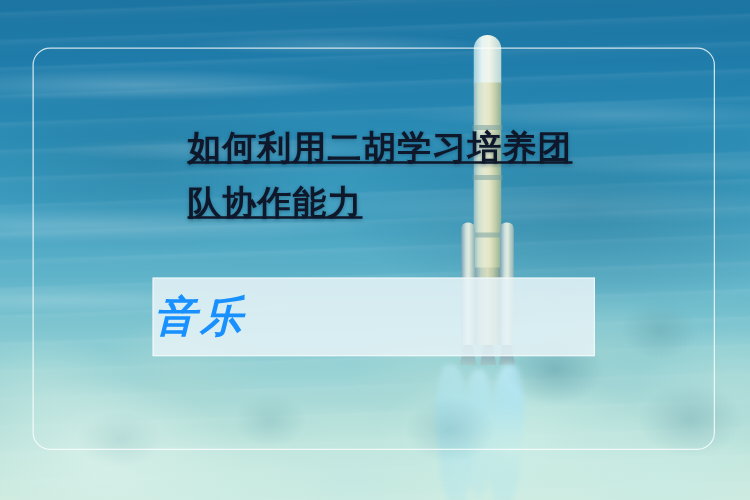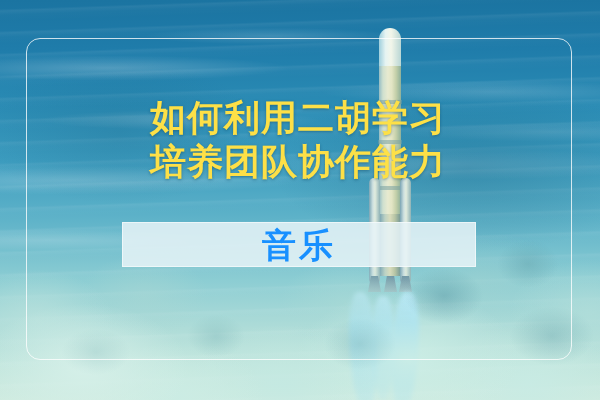--- a/index.html
+++ b/index.html
@@ -180,42 +180,44 @@
     box-sizing: border-box;
     pointer-events: none;
   }
 
   
   .title {
     position: absolute;
     left: 150px;
     top: 96px;
     width: 320px;
-    color: #fde047;
-    font-size: 36px;
+    color: #0f172a;
+    font-size: 27px;
     font-weight: bold;
     line-height: 44px;
     letter-spacing: 1px;
     text-shadow: 0 1px 3px rgba(12,62,88,0.45);
     white-space: pre-line;
+    text-decoration: underline;
   }
 
   
   .cat-box {
     position: absolute;
     left: 122px;
     top: 222px;
     width: 354px;
-    height: 45px;
+    height: 63px;
     background: rgba(231,243,247,0.86);
     border: 1px solid rgba(255,255,255,0.55);
     box-sizing: border-box;
     display: flex;
     align-items: center;
-    justify-content: center;
+    justify-content: flex-start;
+    font-style: italic;
   }
   .cat-label {
     color: #1890ff;
     font-size: 34px;
     font-weight: bold;
     letter-spacing: 3px;
     line-height: 1;
   }
 </style>
 </head>

